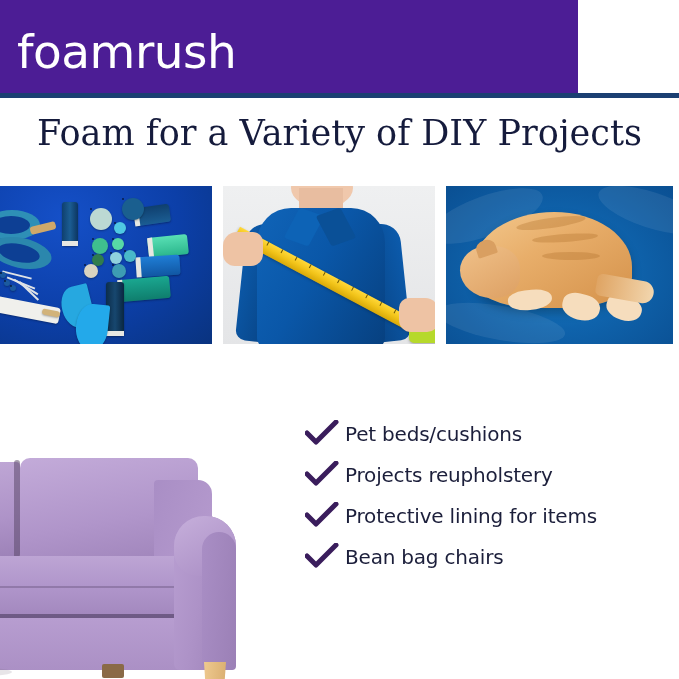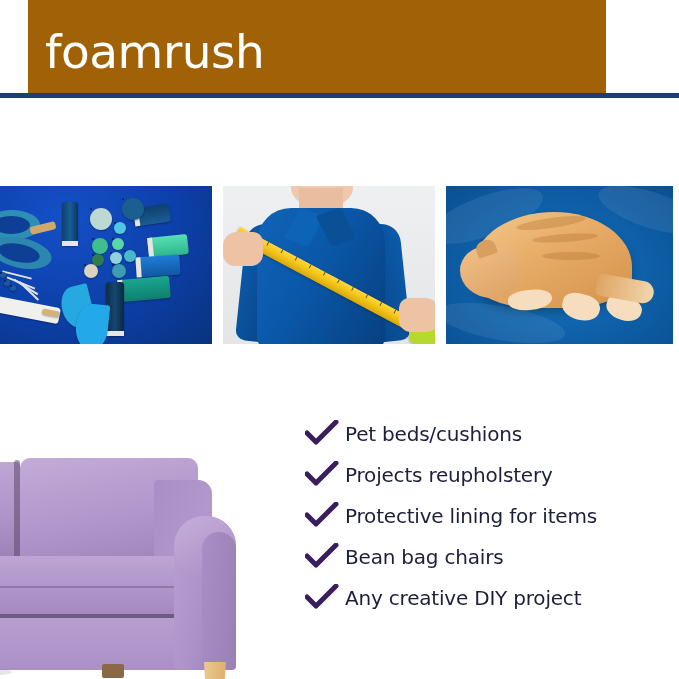--- a/index.html
+++ b/index.html
@@ -8,22 +8,21 @@
     background:#ffffff;
     font-family:"Liberation Sans", sans-serif;
     overflow:hidden;
     position:relative;
   }
   .canvas{position:relative;width:679px;height:679px;background:#fff;overflow:hidden;}
 
   
   .banner{
     position:absolute;left:0;top:0;width:578px;height:93px;
-    background:#a16207;
-    margin-left:28px;
+    background:#4c1d95;
   }
   .banner-underline{
     position:absolute;left:0;top:93px;width:679px;height:5px;
     background:#1b3f72;
   }
   .logo{
     position:absolute;left:17px;top:26px;
     font-family:"DejaVu Sans", sans-serif;
     font-size:47px;
     font-weight:400;
@@ -193,20 +192,21 @@
 </head>
 <body>
 
 <div class="canvas">
 
   <div class="banner">
     <div class="logo">foamrush</div>
   </div>
   <div class="banner-underline"></div>
 
+  <div class="headline">Foam for a Variety of DIY Projects</div>
 
   <div class="photo-strip">
 
     <div class="photo p1">
       <div class="p1-bg"></div>
 
       <div>
         <div class="scissor" style="left:-16px;top:24px;width:56px;height:30px;border-radius:28px/15px;background:#2e8fb6;"></div>
         <div class="scissor" style="left:-8px;top:30px;width:38px;height:18px;border-radius:19px/9px;background:#0d3f94;"></div>
         <div class="scissor" style="left:-10px;top:52px;width:62px;height:30px;border-radius:31px/15px;background:#2b87ad;transform:rotate(12deg);"></div>
@@ -339,28 +339,20 @@
 
     <div class="bullet-row">
       <span class="check">
         <svg width="34" height="26" viewBox="0 0 34 26">
             <path d="M2 13 L11 22 L31 2" fill="none" stroke="#3a1d5c" stroke-width="5" stroke-linecap="round" stroke-linejoin="round"></path>
           </svg>
       </span>
       <span class="bullet-label">Bean bag chairs</span>
     </div>
 
-    <div class="bullet-row">
-      <span class="check">
-        <svg width="34" height="26" viewBox="0 0 34 26">
-            <path d="M2 13 L11 22 L31 2" fill="none" stroke="#3a1d5c" stroke-width="5" stroke-linecap="round" stroke-linejoin="round"></path>
-          </svg>
-      </span>
-      <span class="bullet-label">Any creative DIY project</span>
-    </div>
 
   </div>
 
   <div class="sofa">
     <div class="s-back-cush-a"></div>
     <div class="s-shadow-gap"></div>
     <div class="s-back-cush-b"></div>
     <div class="s-inner-arm"></div>
     <div class="s-seat"></div>
 

